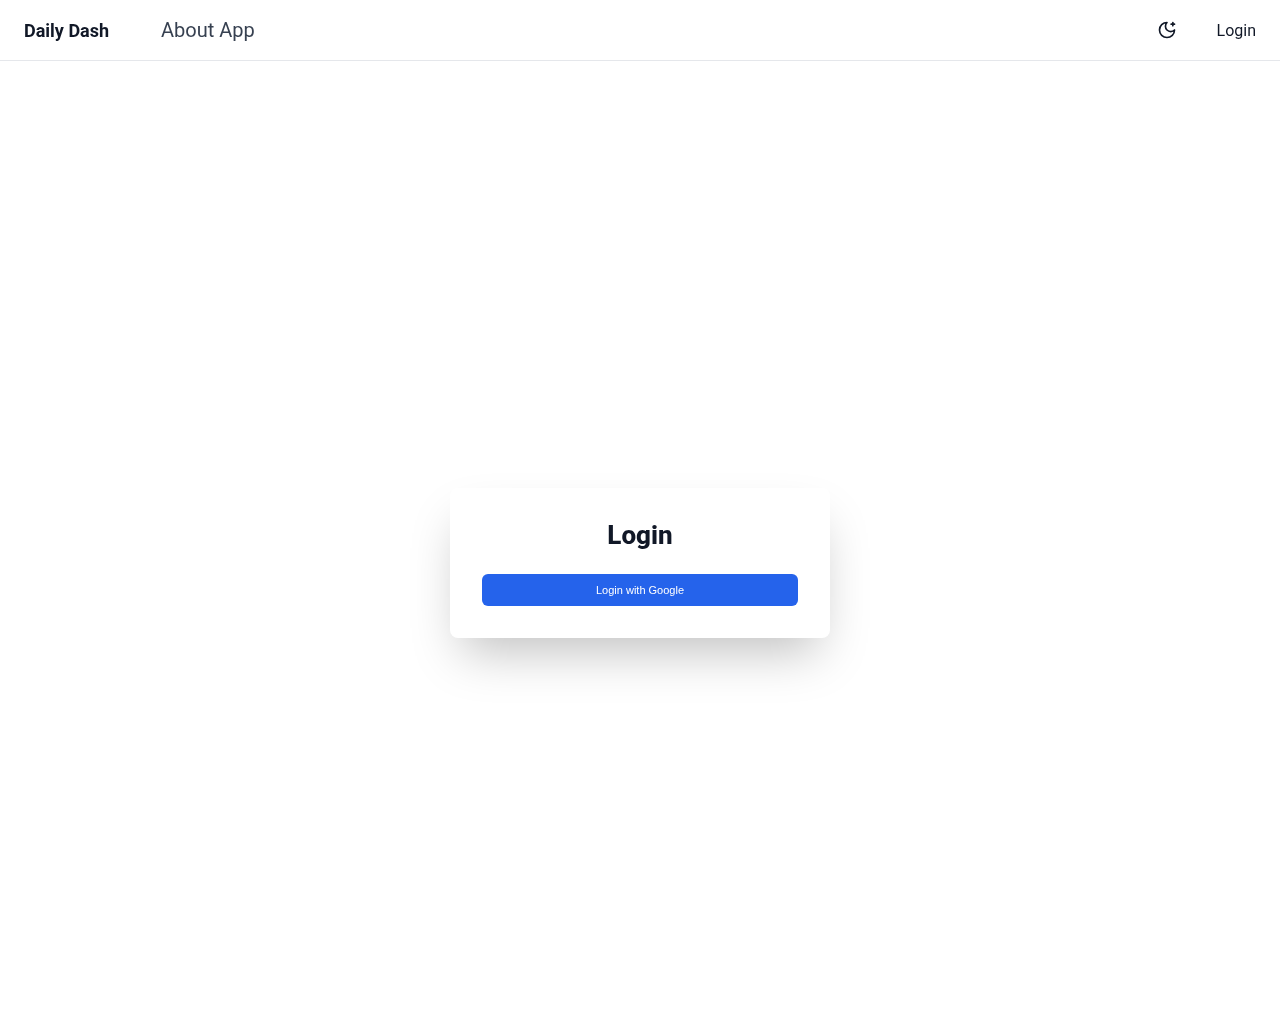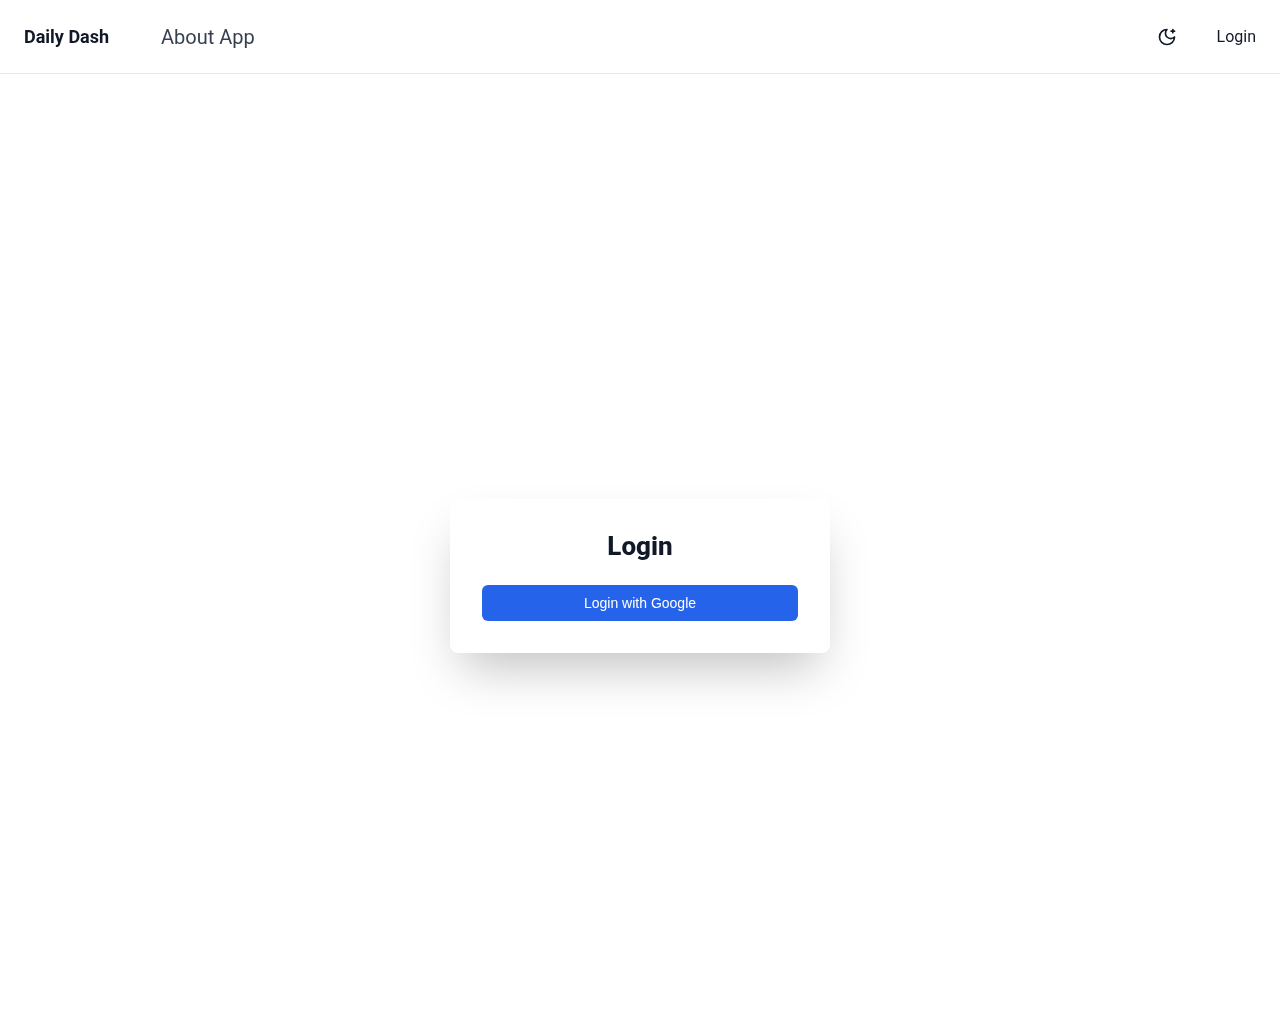--- a/index.html
+++ b/index.html
@@ -14,21 +14,21 @@
       width: 1280px;
       height: 1024px;
       overflow-y: scroll;
     }
 
     .header {
       display: flex;
       align-items: center;
       justify-content: space-between;
       padding: 0 24px;
-      height: 74px;
+      height: 61px;
       border-bottom: 1px solid #e5e7eb;
     }
 
     .header-left {
       display: flex;
       align-items: center;
       gap: 52px;
     }
 
     .app-title {
@@ -90,21 +90,21 @@
       margin-bottom: 24px;
     }
 
     .google-button {
       width: 100%;
       background: #2563eb;
       color: #ffffff;
       border: none;
       border-radius: 6px;
       padding: 10px 16px;
-      font-size: 14px;
+      font-size: 11px;
       font-weight: 400;
       cursor: pointer;
     }
   </style>
 </head>
 <body>
 
 <div class="header">
   <div class="header-left">
     <a class="app-title">Daily Dash</a>

